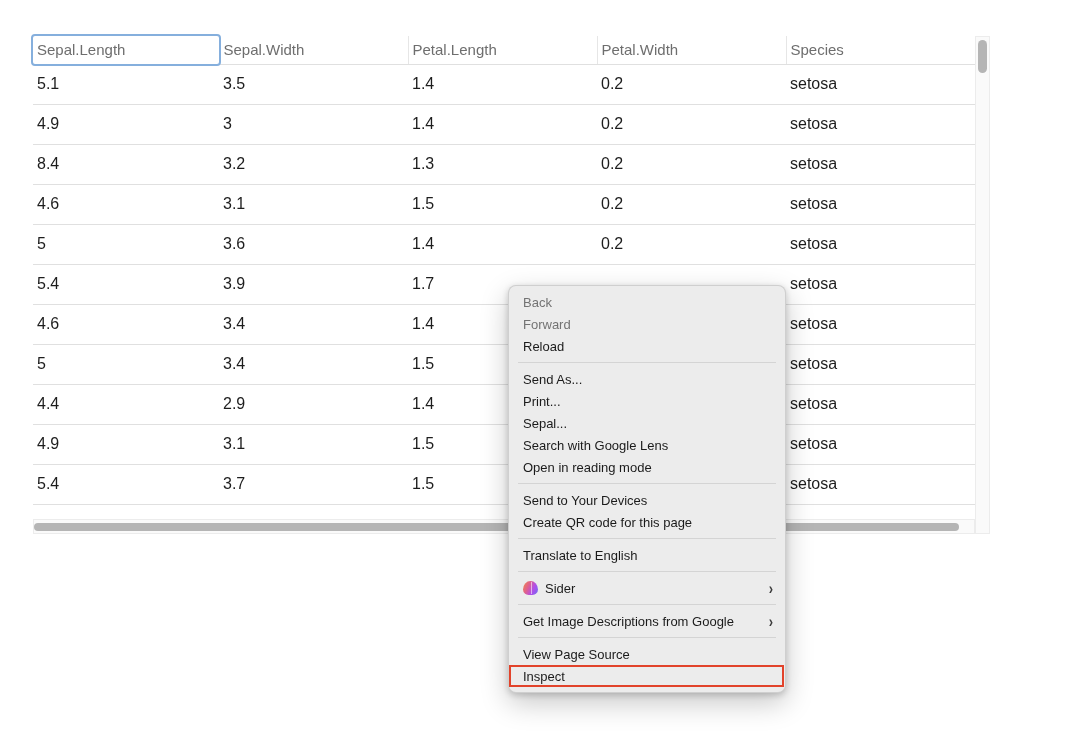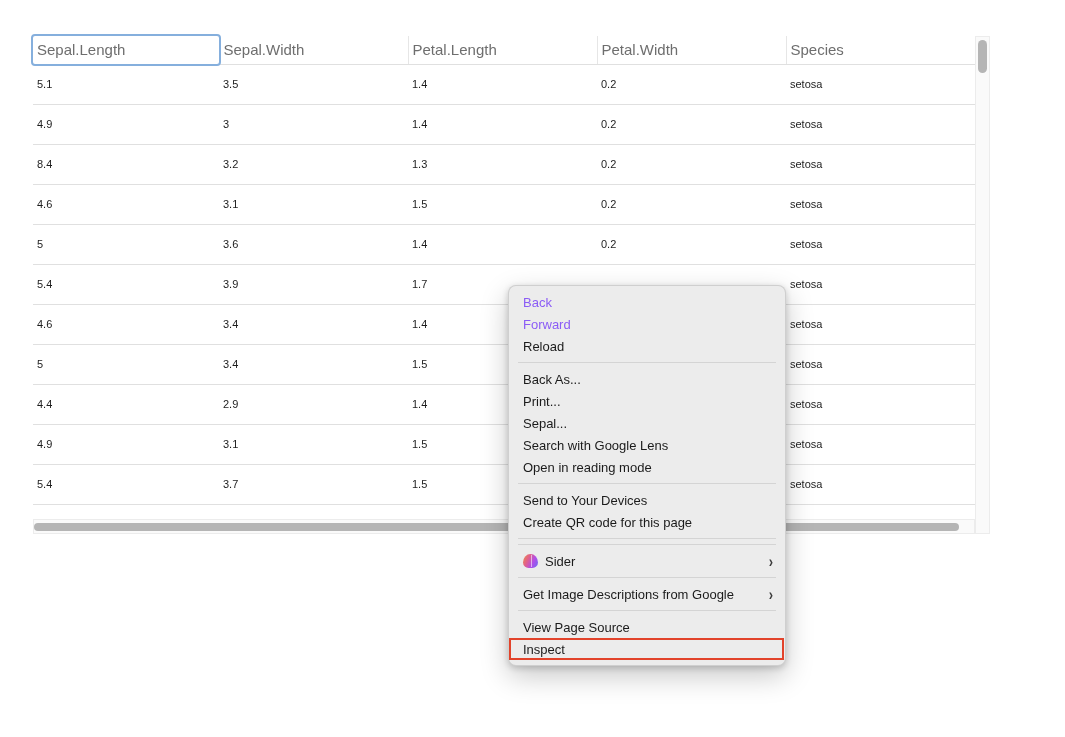--- a/index.html
+++ b/index.html
@@ -36,21 +36,21 @@
     white-space: nowrap;
     overflow: hidden;
   }
   table.data-table th.focused {
     outline: 2px solid #85afdd;
     outline-offset: 0px;
     border-radius: 2px;
   }
   table.data-table td {
     height: 40px;
-    font-size: 11px;
+    font-size: 16px;
     color: #1d1d1d;
     padding: 4px 4px;
     border-bottom: 1px solid #e0e0e0;
     background: #ffffff;
     white-space: nowrap;
     overflow: hidden;
   }
 
   
   .v-scrollbar {
@@ -97,21 +97,21 @@
   .menu-item {
     height: 22px;
     display: flex;
     align-items: center;
     padding: 0 12px 0 14px;
     font-size: 13px;
     color: #1b1b1b;
     cursor: default;
     white-space: nowrap;
   }
-  .menu-item.disabled { color: #8b5cf6; }
+  .menu-item.disabled { color: #737373; }
   .menu-item .mi-label { flex: 1 1 auto; overflow: hidden; }
   .menu-item .chevron {
     flex: 0 0 auto;
     font-size: 13px;
     color: #3c3c3c;
     font-weight: 600;
     margin-left: 8px;
     transform: scaleY(1.25);
   }
   .menu-item .sider-icon {
@@ -256,21 +256,21 @@
       <span class="mi-label">Back</span>
     </div>
     <div class="menu-item disabled">
       <span class="mi-label">Forward</span>
     </div>
     <div class="menu-item">
       <span class="mi-label">Reload</span>
     </div>
     <div class="menu-sep"></div>
     <div class="menu-item">
-      <span class="mi-label">Back As...</span>
+      <span class="mi-label">Send As...</span>
     </div>
     <div class="menu-item">
       <span class="mi-label">Print...</span>
     </div>
     <div class="menu-item">
       <span class="mi-label">Sepal...</span>
     </div>
     <div class="menu-item">
       <span class="mi-label">Search with Google Lens</span>
     </div>
@@ -278,20 +278,23 @@
       <span class="mi-label">Open in reading mode</span>
     </div>
     <div class="menu-sep"></div>
     <div class="menu-item">
       <span class="mi-label">Send to Your Devices</span>
     </div>
     <div class="menu-item">
       <span class="mi-label">Create QR code for this page</span>
     </div>
     <div class="menu-sep"></div>
+    <div class="menu-item">
+      <span class="mi-label">Translate to English</span>
+    </div>
     <div class="menu-sep"></div>
     <div class="menu-item">
       <span class="sider-icon"></span>
       <span class="mi-label">Sider</span>
       <span class="chevron">›</span>
     </div>
     <div class="menu-sep"></div>
     <div class="menu-item">
       <span class="mi-label">Get Image Descriptions from Google</span>
       <span class="chevron">›</span>

